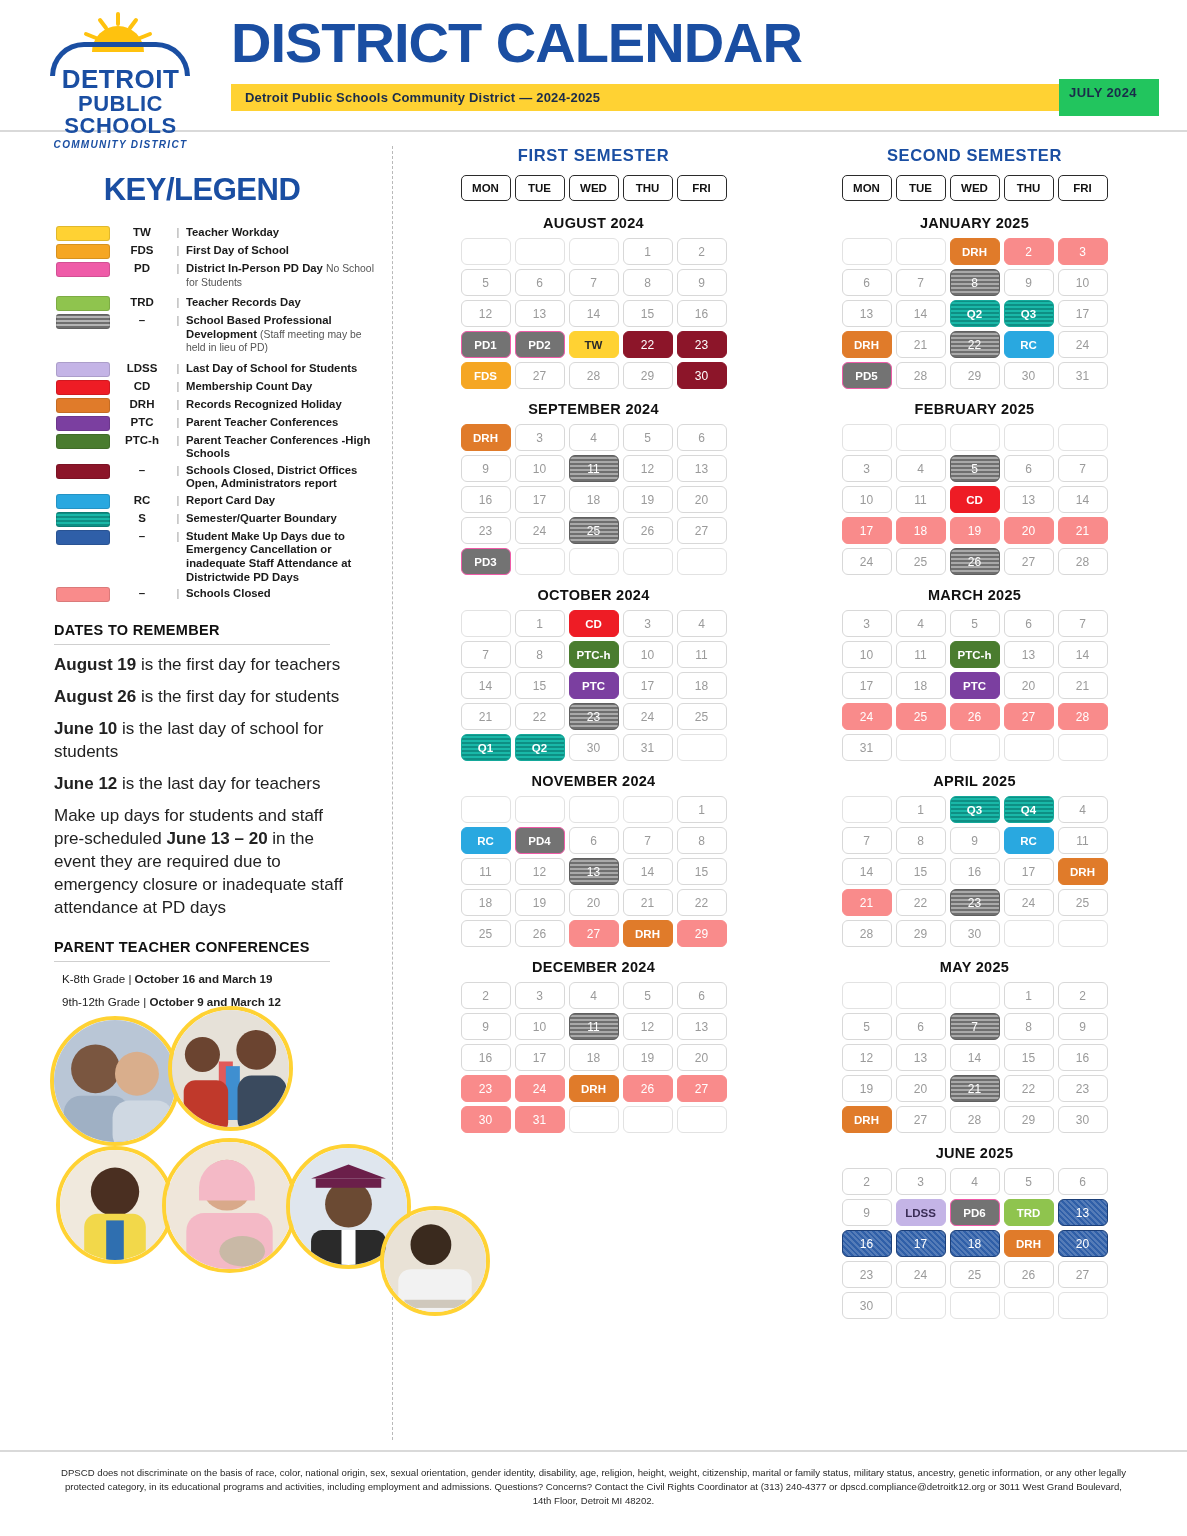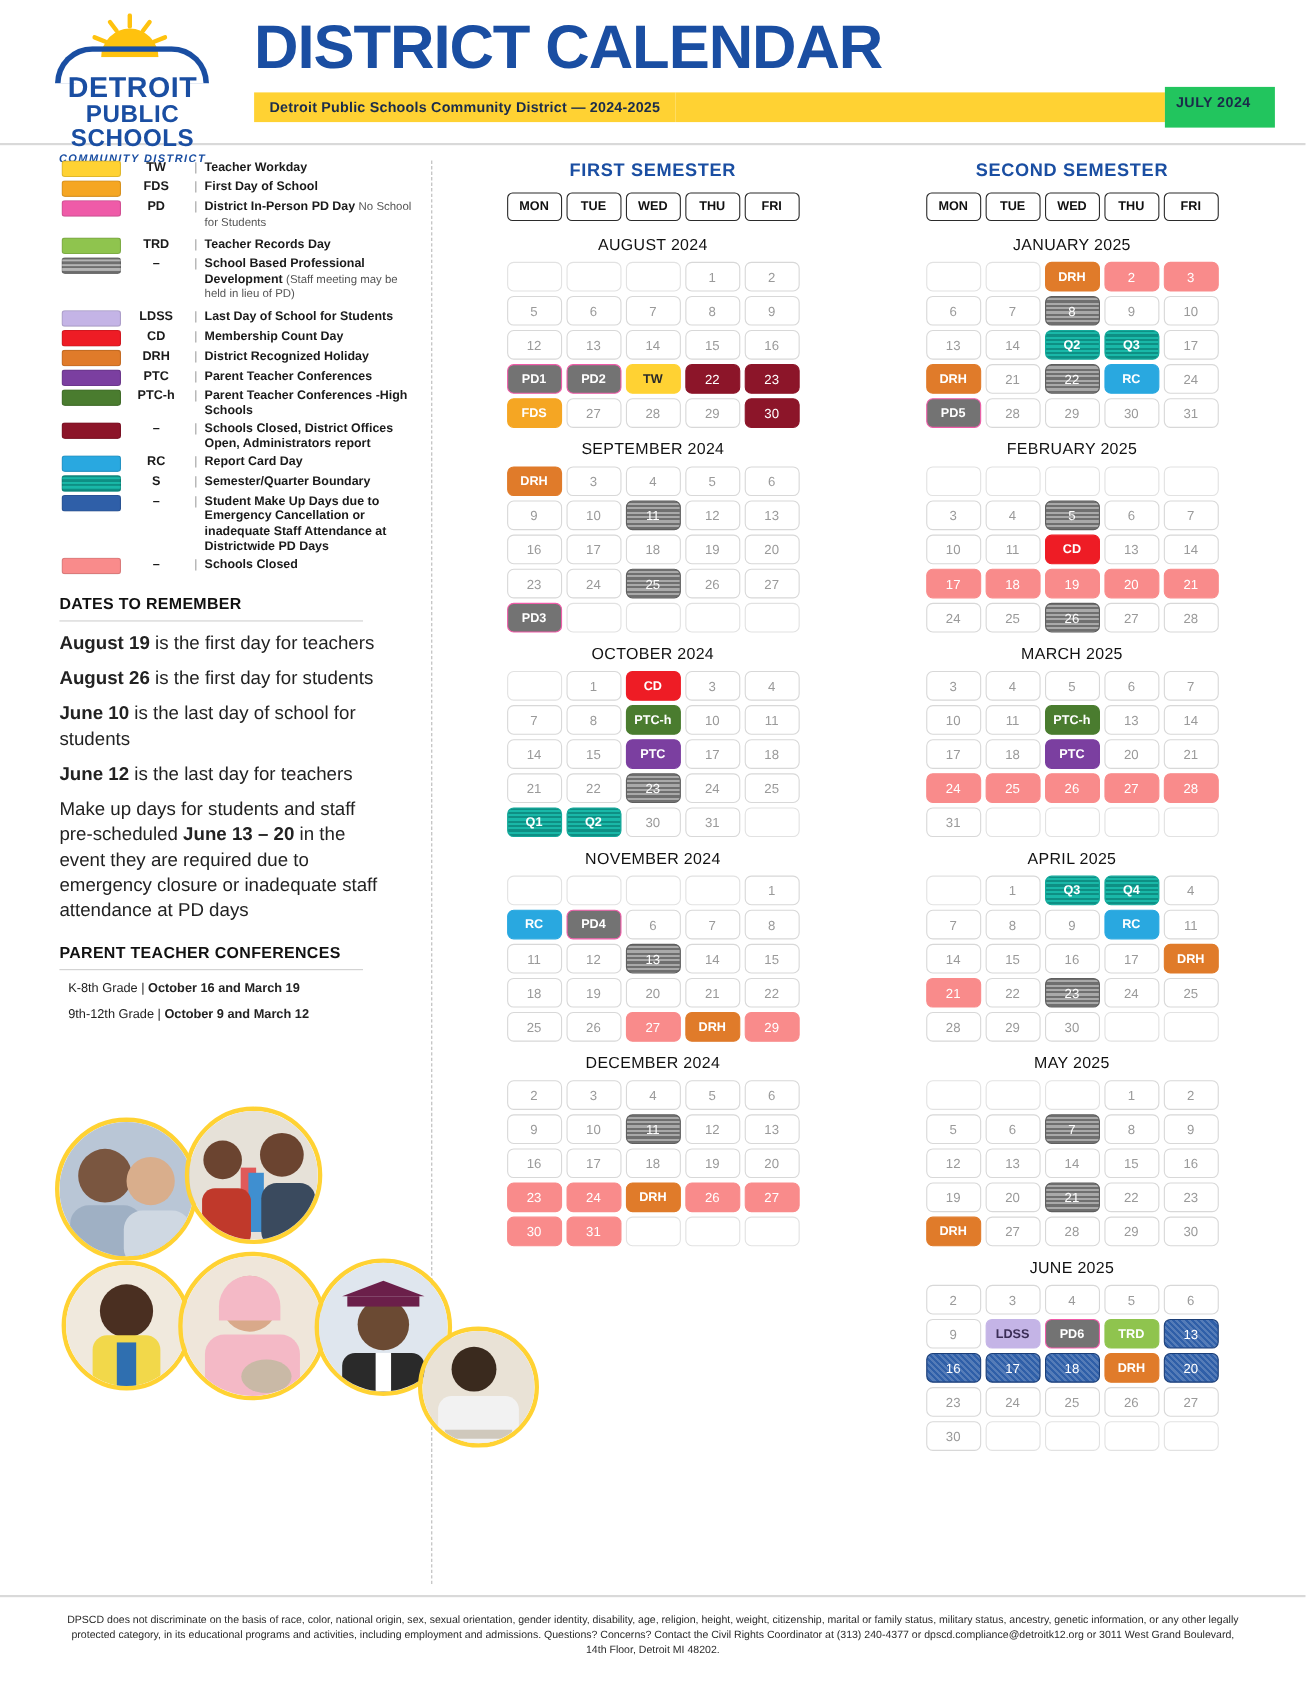--- a/index.html
+++ b/index.html
@@ -116,21 +116,21 @@
     letter-spacing:.6px; margin-bottom: 10px;
   }
   .dow-row { display:flex; justify-content:center; gap:4px; margin-bottom: 14px; }
   .dow {
     width: 50px; height: 26px; border: 1.6px solid #2b2b2b; border-radius: 5px;
     font-size: 11.5px; font-weight:bold; color:#111;
     display:flex; align-items:center; justify-content:center;
   }
   .month { margin-bottom: 12px; }
   .month-name {
-    text-align:center; font-size:14.5px; font-weight:normal; color:#111;
+    text-align:center; font-size:14.5px; font-weight:bold; color:#111;
     letter-spacing:.3px; margin-bottom: 7px;
   }
   .weeks { display:flex; flex-direction:column; gap:4px; align-items:center; }
   .week { display:flex; gap:4px; }
   .cell {
     width: 50px; height: 27px; border-radius: 6px;
     display:flex; align-items:center; justify-content:center;
     font-size: 12px; color:#9a9a9a; border: 1.4px solid #d8d8d8;
     background:#fff;
   }
@@ -192,20 +192,21 @@
       <div class="subbar-left">Detroit Public Schools Community District  —  2024-2025</div>
       <div class="subbar-spacer"></div>
       <div class="subbar-right">JULY 2024</div>
     </div>
   </div>
 </div>
 
 <div class="body-wrap">
 
   <div class="left-col">
+    <div class="key-title">KEY/LEGEND</div>
     <div id="legend-items">
         <div class="legend-row">
           <div class="sw" style="background: rgb(255, 210, 51);"></div>
           <div class="lg-code">TW</div>
           <div class="lg-bar">|</div>
           <div class="lg-desc"><b>Teacher Workday</b></div>
         </div>
         <div class="legend-row">
           <div class="sw" style="background: rgb(245, 166, 35);"></div>
           <div class="lg-code">FDS</div>
@@ -239,21 +240,21 @@
         <div class="legend-row">
           <div class="sw" style="background: rgb(238, 28, 37);"></div>
           <div class="lg-code">CD</div>
           <div class="lg-bar">|</div>
           <div class="lg-desc"><b>Membership Count Day</b></div>
         </div>
         <div class="legend-row">
           <div class="sw" style="background: rgb(224, 123, 42);"></div>
           <div class="lg-code">DRH</div>
           <div class="lg-bar">|</div>
-          <div class="lg-desc"><b>District Recognized Holiday</b></div>
+          <div class="lg-desc"><b>Records Recognized Holiday</b></div>
         </div>
         <div class="legend-row">
           <div class="sw" style="background: rgb(123, 63, 160);"></div>
           <div class="lg-code">PTC</div>
           <div class="lg-bar">|</div>
           <div class="lg-desc"><b>Parent Teacher Conferences</b></div>
         </div>
         <div class="legend-row">
           <div class="sw" style="background: rgb(74, 124, 47);"></div>
           <div class="lg-code">PTC-h</div>

